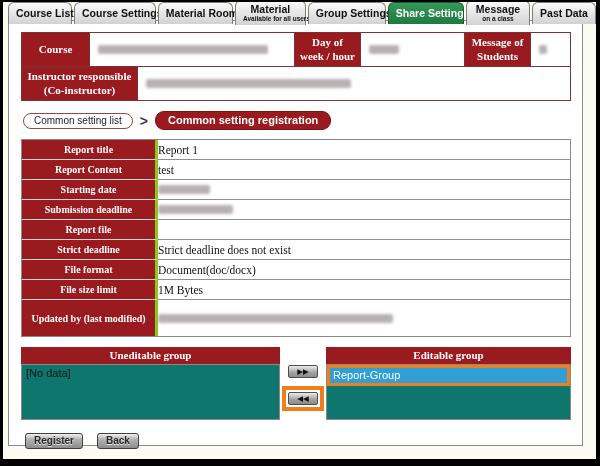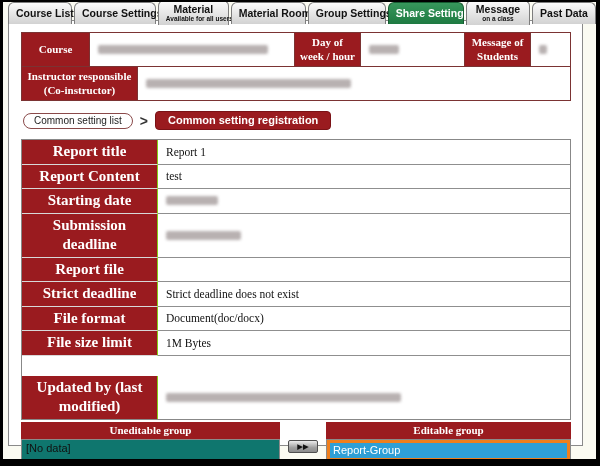--- a/index.html
+++ b/index.html
@@ -61,44 +61,44 @@
   }
   .it-td.bordered { border-right: 1px solid #7b3333; }
   
   .breadcrumb { display: flex; align-items: center; gap: 7px; margin: 10px 0 9px 2px; }
   .crumb-list {
     border: 1px solid #8a4a4a; border-radius: 9px; background: #fff;
     font-size: 10px; color: #222; padding: 1px 10px 2px; cursor: pointer;
   }
   .crumb-sep { font-size: 14px; font-weight: bold; color: #333; font-family: "Liberation Sans", sans-serif; }
   .crumb-current {
-    background: #9a1b1f; border: 1px solid #7a1216; border-radius: 4px;
+    background: #9a1b1f; border: 1px solid #7a1216; border-radius: 9px;
     color: #fff; font-weight: bold; font-size: 11px; padding: 2px 12px 3px; cursor: pointer;
   }
   
   .report-table { border: 1px solid #888; }
   .rrow { display: grid; grid-template-columns: 136px 1fr; }
   .rlabel {
-    background: #9a1b1f; color: #fff; font-weight: bold; font-size: 15px;
+    background: #9a1b1f; color: #fff; font-weight: bold; font-size: 10px;
     display: flex; align-items: center; justify-content: center; text-align: center;
     padding: 2px 8px; line-height: 1.3;
-    border-right: 1px solid #84cc16; border-bottom: 1px solid #d8d8d8;
+    border-right: 3px solid #84cc16; border-bottom: 1px solid #d8d8d8;
   }
   .rvalue {
     font-size: 11.5px; color: #111; display: flex; align-items: center;
-    padding: 2px 8px; min-height: 20px; border-bottom: 1px solid #8f8f8f;
-  }
-  .rrow:last-child .rlabel, .rrow:last-child .rvalue { border-bottom: none; margin-top: 20px; }
+    padding: 2px 0; min-height: 20px; border-bottom: 1px solid #8f8f8f;
+  }
+  .rrow:last-child .rlabel, .rrow:last-child .rvalue { border-bottom: none; }
   .rrow.tall .rvalue, .rrow.tall .rlabel { min-height: 36px; }
   
   .blur { height: 9px; border-radius: 2px; background: #a79e9e; filter: blur(1.6px); opacity: .8; }
   .w170{width:170px} .w30{width:30px} .w8{width:8px} .w205{width:205px}
   .w52{width:52px} .w75{width:75px} .w235{width:235px}
   
-  .groups { display: flex; margin-top: 2px; }
+  .groups { display: flex; margin-top: 10px; }
   .group-left { width: 259px; }
   .group-right { flex: 1; }
   .group-header {
     background: #9a1b1f; color: #fff; font-weight: bold; font-size: 11px;
     text-align: center; padding: 2px 0 3px;
   }
   .group-list {
     border: 1px solid #8a8a8a; height: 56px; background: #0f766e;
     font-family: "Liberation Sans", sans-serif; font-size: 11px;
     overflow: hidden; cursor: default;
@@ -138,25 +138,25 @@
 <div class="screen">
 
   <div class="tabbar">
     <div class="tab">
       <span>Course List</span>
     </div>
     <div class="tab">
       <span>Course Settings</span>
     </div>
     <div class="tab">
+      <span>Material Room</span>
+    </div>
+    <div class="tab">
       <span>Material</span>
       <span class="tab-sub">Available for all users</span>
-    </div>
-    <div class="tab">
-      <span>Material Room</span>
     </div>
     <div class="tab">
       <span>Group Settings</span>
     </div>
     <div class="tab active">
       <span>Share Settings</span>
     </div>
     <div class="tab">
       <span>Message</span>
       <span class="tab-sub">on a class</span>

